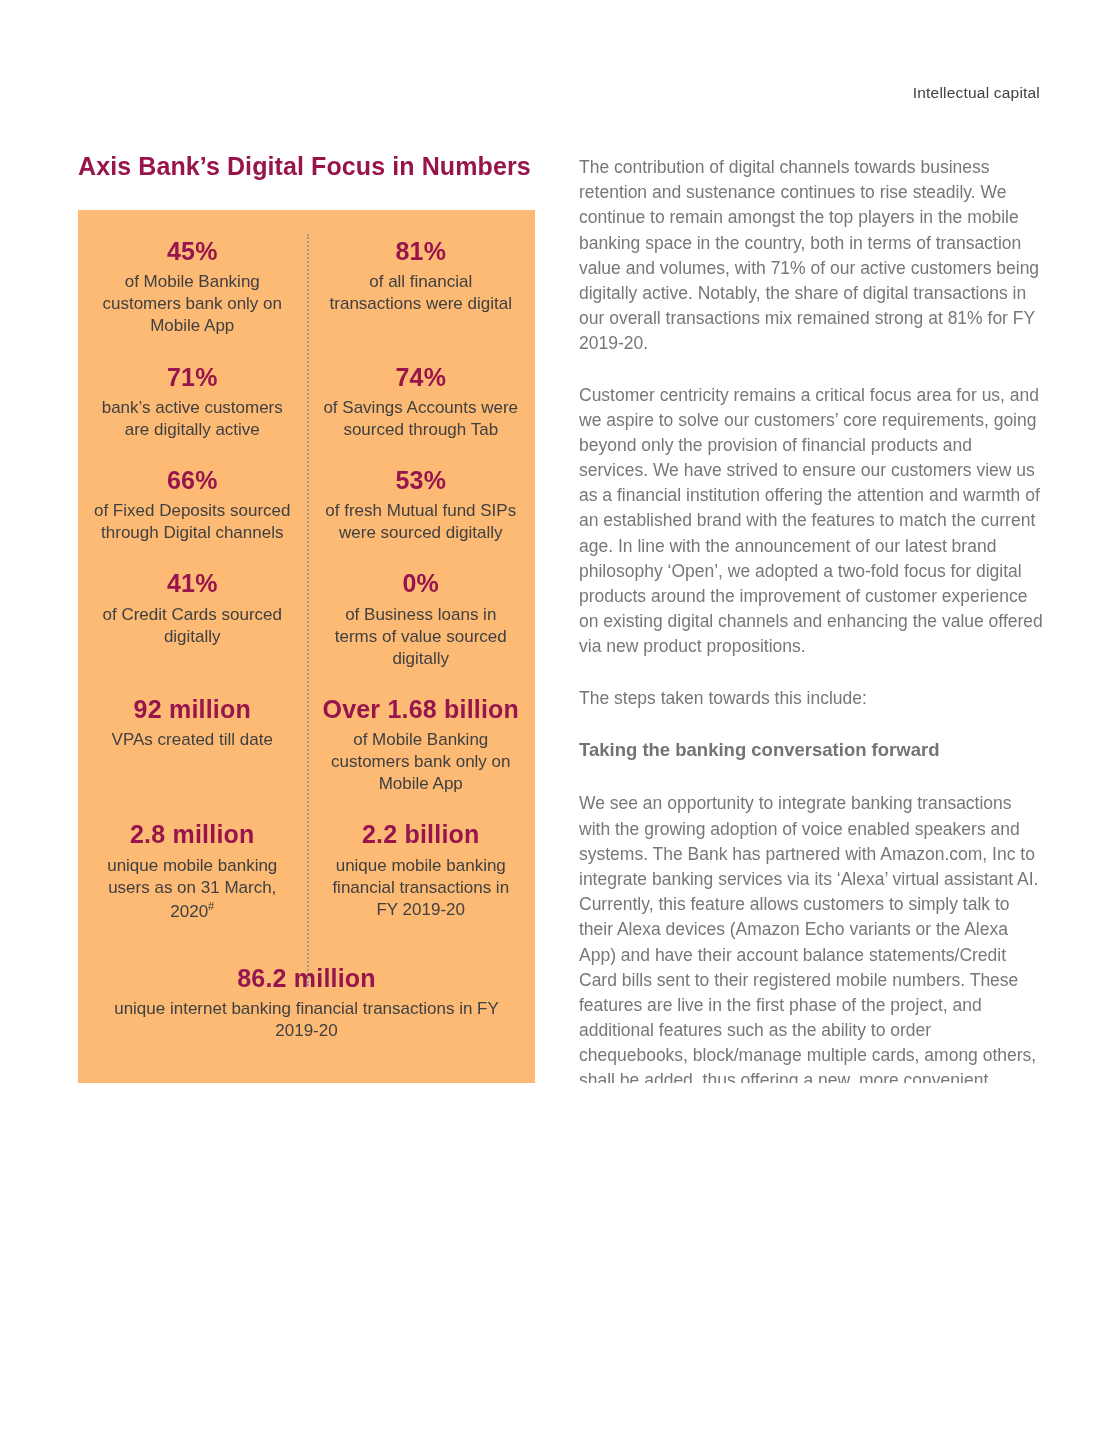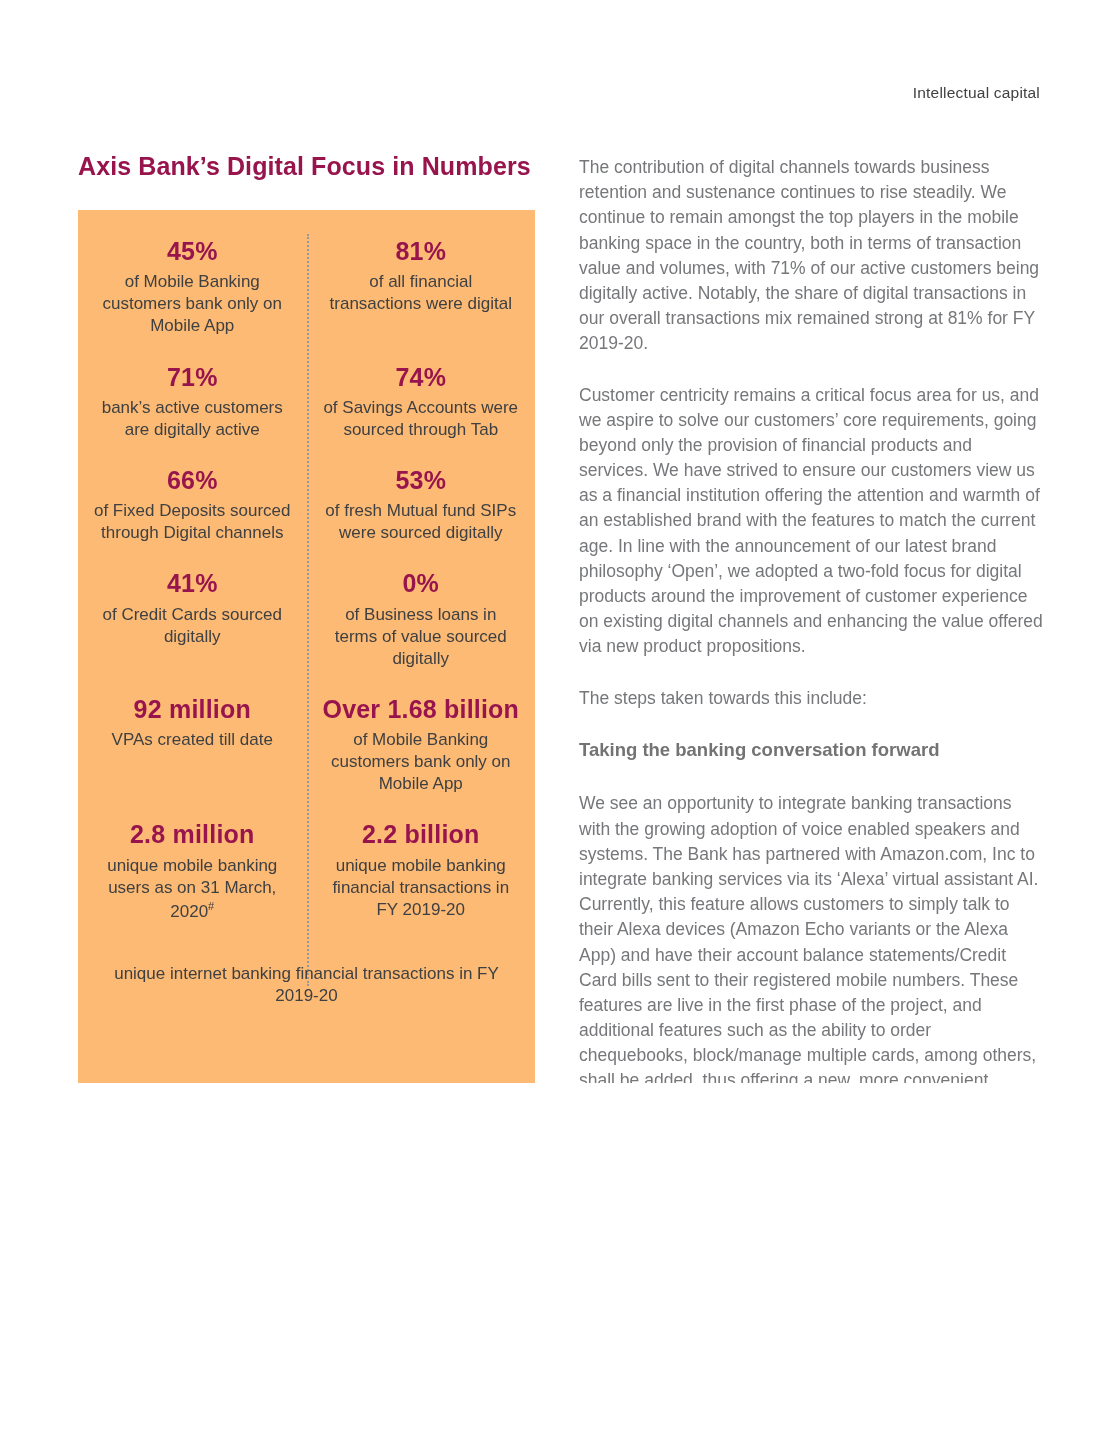--- a/index.html
+++ b/index.html
@@ -130,20 +130,21 @@
       <div class="stat">
         <div class="stat-value">2.8 million</div>
         <div class="stat-desc"><span>unique mobile banking users as on 31 March, 2020</span><sup>#</sup></div>
       </div>
       <div class="stat">
         <div class="stat-value">2.2 billion</div>
         <div class="stat-desc">unique mobile banking financial transactions in FY 2019-20</div>
       </div>
 
       <div class="stat stat-full">
+        <div class="stat-value">86.2 million</div>
         <div class="stat-desc">unique internet banking financial transactions in FY 2019-20</div>
       </div>
 
     </div>
   </div>
 
   <div class="footnote"># considering mobile number as base</div>
 
   <div class="article">
     <p>The contribution of digital channels towards business retention and sustenance continues to rise steadily. We continue to remain amongst the top players in the mobile banking space in the country, both in terms of transaction value and volumes, with 71% of our active customers being digitally active. Notably, the share of digital transactions in our overall transactions mix remained strong at 81% for FY 2019-20.</p>

